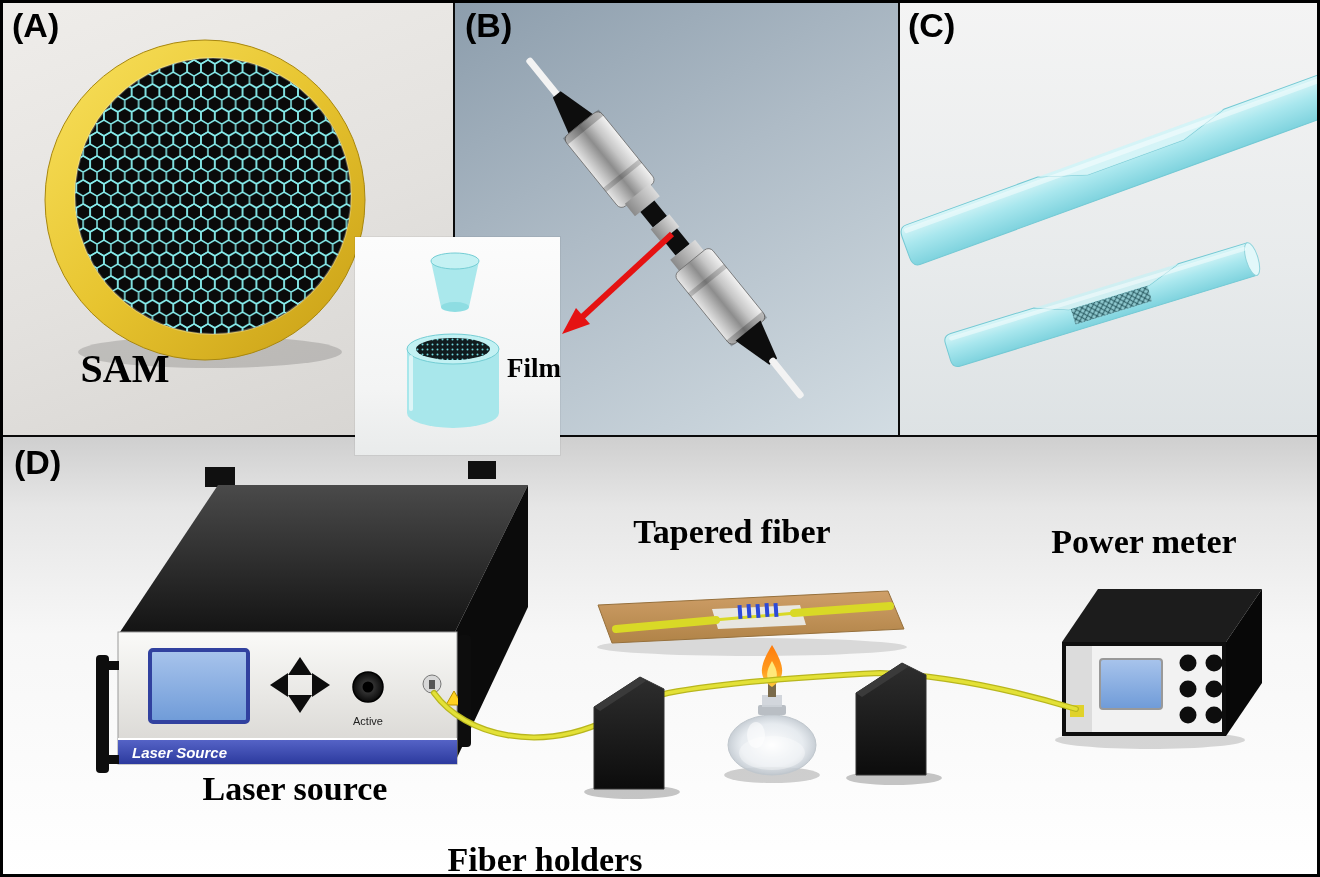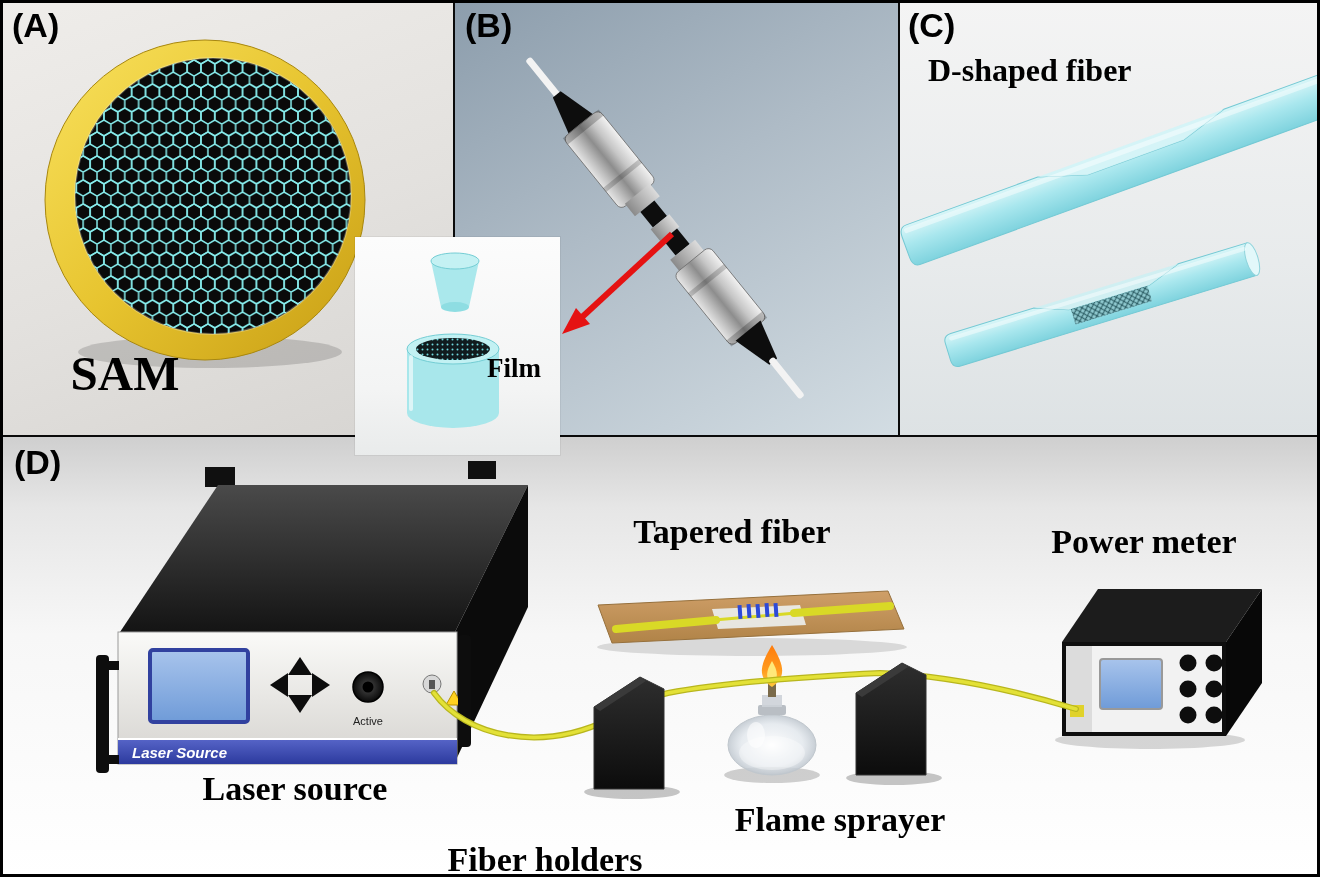--- a/index.html
+++ b/index.html
@@ -19,23 +19,23 @@
   .div-v2{left:898px;top:0;width:2px;height:437px;}
   .div-h1{left:0;top:435px;width:1320px;height:2px;}
   .frame{position:absolute;inset:0;border:3px solid #000;pointer-events:none;z-index:50;}
   .inset{position:absolute;left:355px;top:237px;width:205px;height:218px;z-index:10;
          background:linear-gradient(180deg,#fcfcfc 0%,#f3f4f4 70%,#e9ebeb 100%);
          box-shadow:0 0 0 1px rgba(0,0,0,0.05);}
   .overlay{position:absolute;inset:0;z-index:40;pointer-events:none;}
   .tag{position:absolute;font-family:"Liberation Sans","DejaVu Sans",sans-serif;
        font-weight:bold;font-size:34px;color:#000;z-index:20;}
   .cap{position:absolute;font-weight:bold;color:#000;z-index:20;}
-  .cap-sam{left:45px;top:345px;width:160px;text-align:center;font-size:49px;}
+  .cap-sam{left:45px;top:345px;width:160px;text-align:center;font-size:40px;}
   .cap-sandwich{left:188px;top:46px;width:180px;font-size:34px;}
-  .cap-film{left:132px;top:116px;font-size:27px;}
+  .cap-film{left:152px;top:116px;font-size:27px;}
   .cap-dshape{left:28px;top:52px;font-size:32px;}
   .cap-d{font-size:34px;text-align:center;}
   .cap-laser{left:150px;top:333px;width:290px;}
   .cap-taper{left:592px;top:76px;width:280px;}
   .cap-power{left:1004px;top:86px;width:280px;}
   .cap-holders{left:405px;top:364px;width:280px;margin-top:40px;}
   .cap-flame{left:690px;top:364px;width:300px;}
   svg{position:absolute;left:0;top:0;}
 </style>
 </head>
@@ -126,21 +126,20 @@
       </g>
       <g transform="translate(48,352) rotate(-17)">
         <path d="M8,-17 L95,-17 L128,-5 L212,-5 L246,-17 L318,-17 L318,17 L8,17 Q0,17 0,9 L0,-9 Q0,-17 8,-17 Z" fill="url(#tubeGrad)" stroke="#74c9d4" stroke-width="1"></path>
         <polygon points="95,-17 128,-5 212,-5 246,-17" fill="#cdeff3" opacity="0.9"></polygon>
         <rect x="130" y="-5" width="80" height="16" fill="url(#meshPat)"></rect>
         <ellipse cx="318" cy="0" rx="6" ry="17" fill="#e2f8fa" stroke="#8fd3db" stroke-width="1"></ellipse>
         <rect x="5" y="-14" width="310" height="4" fill="rgba(255,255,255,0.45)" rx="2"></rect>
       </g>
     </svg>
     <div class="tag" style="left:8px;top:6px;">(C)</div>
-    <div class="cap cap-dshape">D-shaped fiber</div>
   </div>
 
   <div class="inset">
     <svg width="205" height="218" viewBox="0 0 205 218">
       <defs>
         <pattern id="filmDots" width="5" height="5" patternUnits="userSpaceOnUse">
           <rect width="5" height="5" fill="#101b1e"></rect>
           <circle cx="2.5" cy="2.5" r="1" fill="#6fd8dc"></circle>
         </pattern>
       </defs>
@@ -290,21 +289,20 @@
         <polygon points="856,256 902,226 926,238 926,338 856,338" fill="url(#holderGrad)" stroke="#333" stroke-width="1"></polygon>
         <polygon points="856,256 902,226 908,230 862,260" fill="#3a3a3a"></polygon>
       </g>
     </svg>
 
     <div class="tag" style="left:14px;top:6px;">(D)</div>
     <div class="cap cap-d cap-laser">Laser source</div>
     <div class="cap cap-d cap-taper">Tapered fiber</div>
     <div class="cap cap-d cap-power">Power meter</div>
     <div class="cap cap-d cap-holders">Fiber holders</div>
-    <div class="cap cap-d cap-flame">Flame sprayer</div>
   </div>
 
   <div class="divider div-v1"></div>
   <div class="divider div-v2"></div>
   <div class="divider div-h1"></div>
 
   <svg class="overlay" width="1320" height="877" viewBox="0 0 1320 877">
     <g>
       <line x1="672" y1="234" x2="580" y2="319" stroke="#e51212" stroke-width="6"></line>
       <polygon points="562,334 576,308 590,324" fill="#e51212"></polygon>

